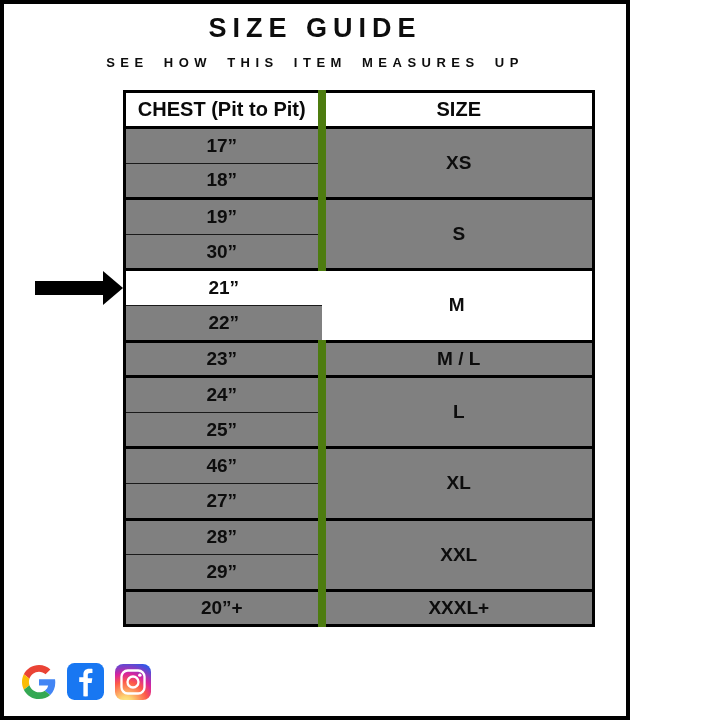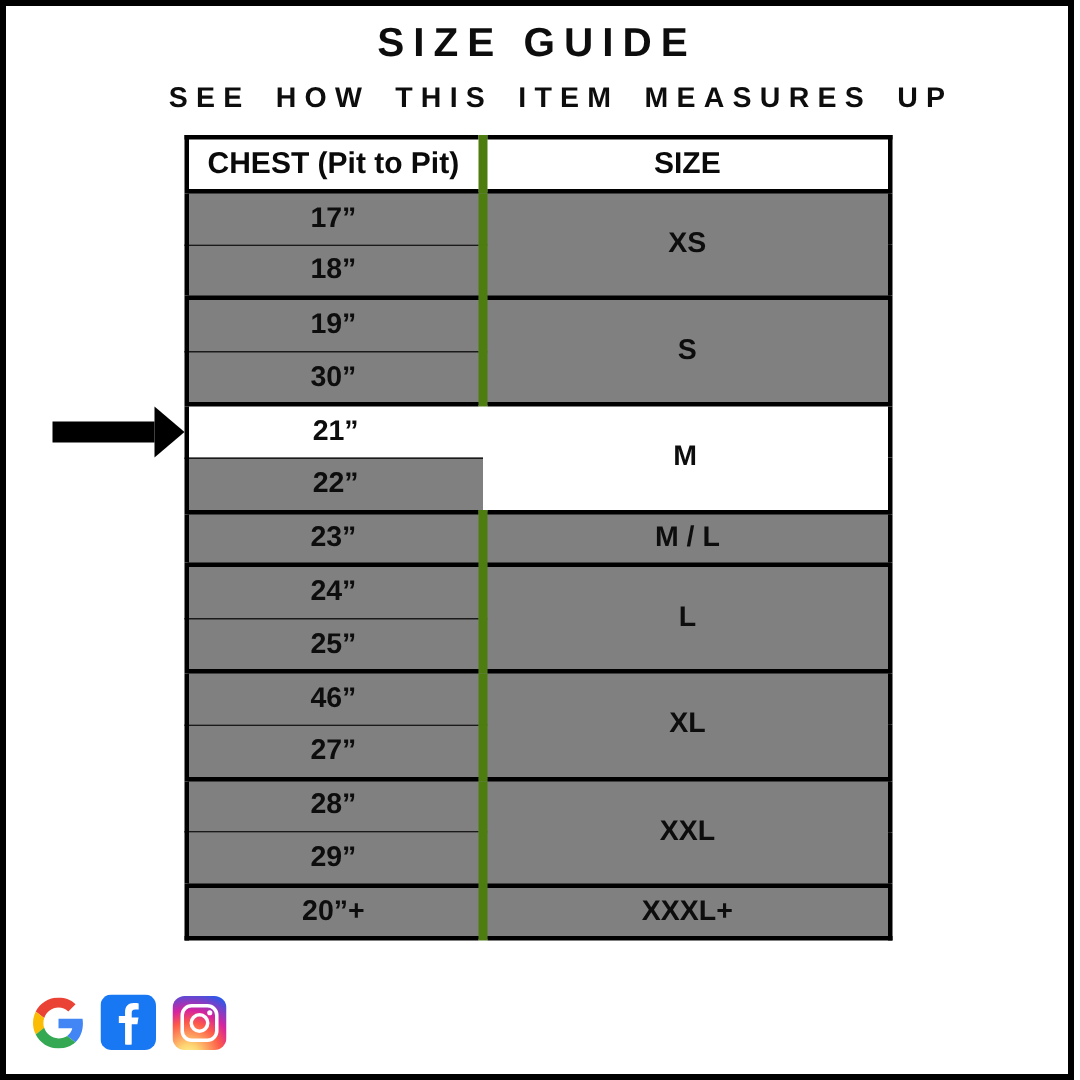--- a/index.html
+++ b/index.html
@@ -1,47 +1,47 @@
 <!DOCTYPE html>
 <html><head>
 <meta charset="utf-8">
 <style>
   * { margin:0; padding:0; box-sizing:border-box; }
   html,body { background:#fff; }
   .frame {
-    position:relative; width:716px; height:720px; background:#ffffff;
+    position:relative; width:630px; height:720px; background:#ffffff;
     box-shadow: inset 0 0 0 4px #000;
     font-family:"Liberation Sans", sans-serif; color:#0a0a0a; overflow:hidden;
   }
   .title {
     position:absolute; top:13px; left:0; width:100%; text-align:center;
     font-size:27px; font-weight:800; letter-spacing:6px; color:#0d0d0d;
   }
   .subtitle {
-    position:absolute; top:55px; left:16px; width:100%; text-align:center;
-    font-size:19px; font-weight:700; letter-spacing:5.5px; word-spacing:6px; color:#0d0d0d;
+    position:absolute; top:55px; left:0; width:100%; text-align:center;
+    font-size:13px; font-weight:700; letter-spacing:5.5px; word-spacing:6px; color:#0d0d0d;
   }
   
   table.size-guide {
     position:absolute; left:123px; top:90px; width:469px;
     border-collapse:collapse; table-layout:fixed;
     border:3px solid #000;
     padding-left:42px;
   }
   col.c-chest { width:197px; }
   col.c-size  { width:272px; }
   .size-guide th {
     height:36px; background:#fff; font-size:20px; font-weight:700;
     text-align:center; border-bottom:3px solid #000;
   }
   .size-guide td {
     height:35.6px; background:#808080; font-size:19px; font-weight:700;
     text-align:center; color:#0d0d0d; padding:0;
   }
-  .size-guide th.col-size, .size-guide td.size { border-left:6px solid #4d7c0f; }
+  .size-guide th.col-size, .size-guide td.size { border-left:8px solid #4d7c0f; }
   .size-guide td.gs { border-top:3px solid #000; }   
   .size-guide td.in { border-top:1px solid #1a1a1a;margin-left:48px; }
   .size-guide td.hl { background:#ffffff; }          
   .size-guide td.merged { border-left:none; }        
   
   .arrow { position:absolute; left:35px; top:271px; width:88px; height:34px; }
   .arrow .shaft { position:absolute; left:0; top:10px; width:68px; height:14px; background:#000; }
   .arrow .head  { position:absolute; left:68px; top:0; width:0; height:0;
     border-top:17px solid transparent; border-bottom:17px solid transparent;
     border-left:20px solid #000; }

